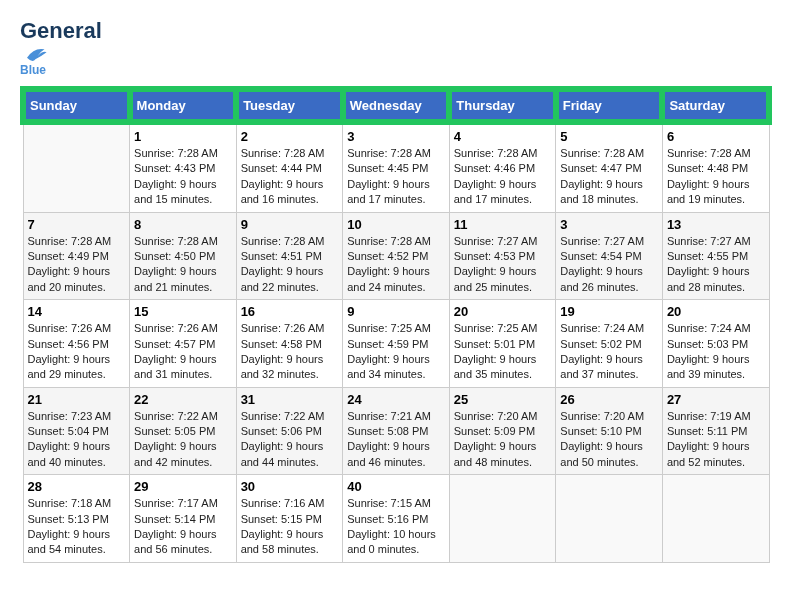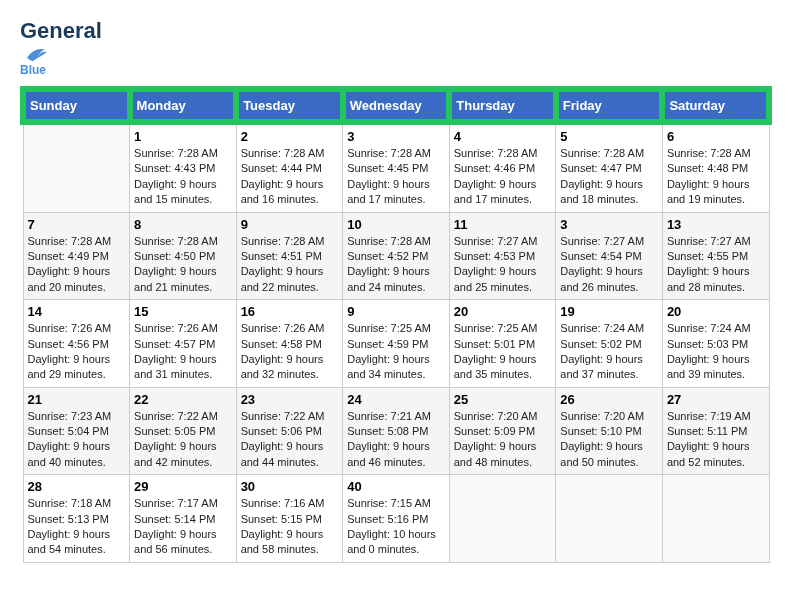--- a/index.html
+++ b/index.html
@@ -205,21 +205,21 @@
       <tr>
         <td>
           <div class="day-number">21</div>
           <div class="day-info">Sunrise: 7:23 AM<br>Sunset: 5:04 PM<br>Daylight: 9 hours and 40 minutes.</div>
         </td>
         <td>
           <div class="day-number">22</div>
           <div class="day-info">Sunrise: 7:22 AM<br>Sunset: 5:05 PM<br>Daylight: 9 hours and 42 minutes.</div>
         </td>
         <td>
-          <div class="day-number">23</div>
+          <div class="day-number">31</div>
           <div class="day-info">Sunrise: 7:22 AM<br>Sunset: 5:06 PM<br>Daylight: 9 hours and 44 minutes.</div>
         </td>
         <td>
           <div class="day-number">24</div>
           <div class="day-info">Sunrise: 7:21 AM<br>Sunset: 5:08 PM<br>Daylight: 9 hours and 46 minutes.</div>
         </td>
         <td>
           <div class="day-number">25</div>
           <div class="day-info">Sunrise: 7:20 AM<br>Sunset: 5:09 PM<br>Daylight: 9 hours and 48 minutes.</div>
         </td>

